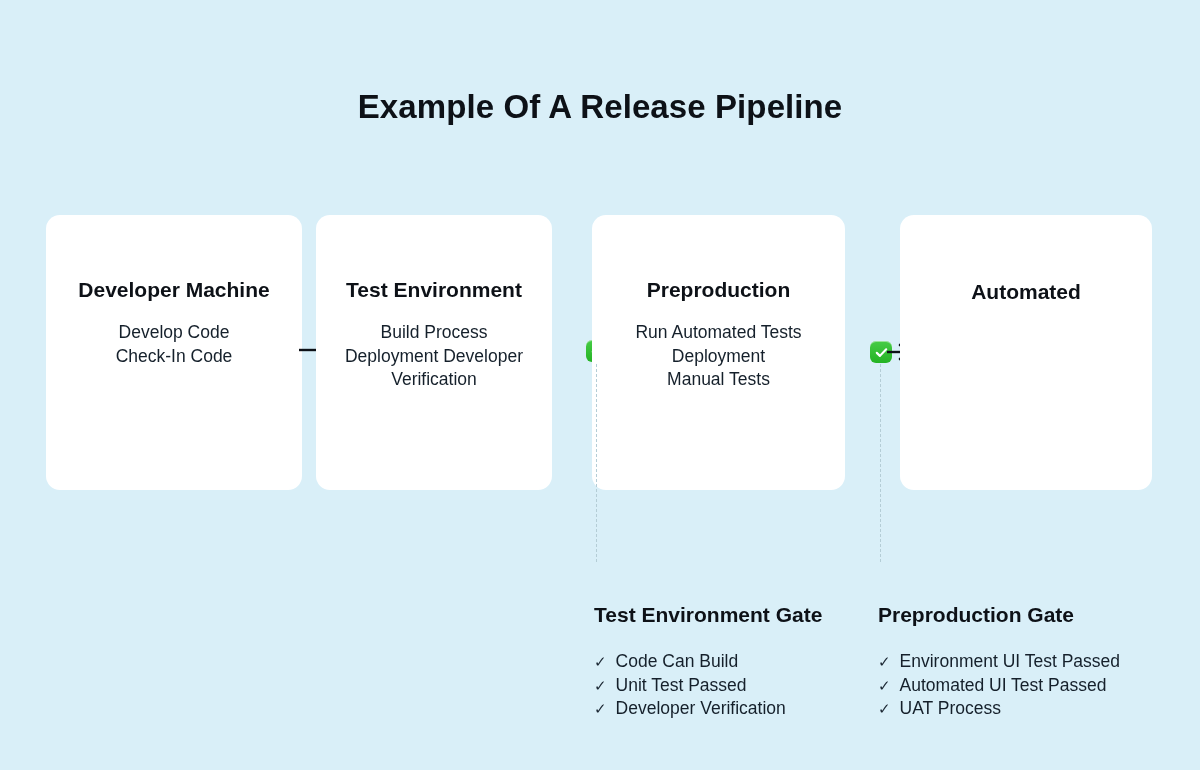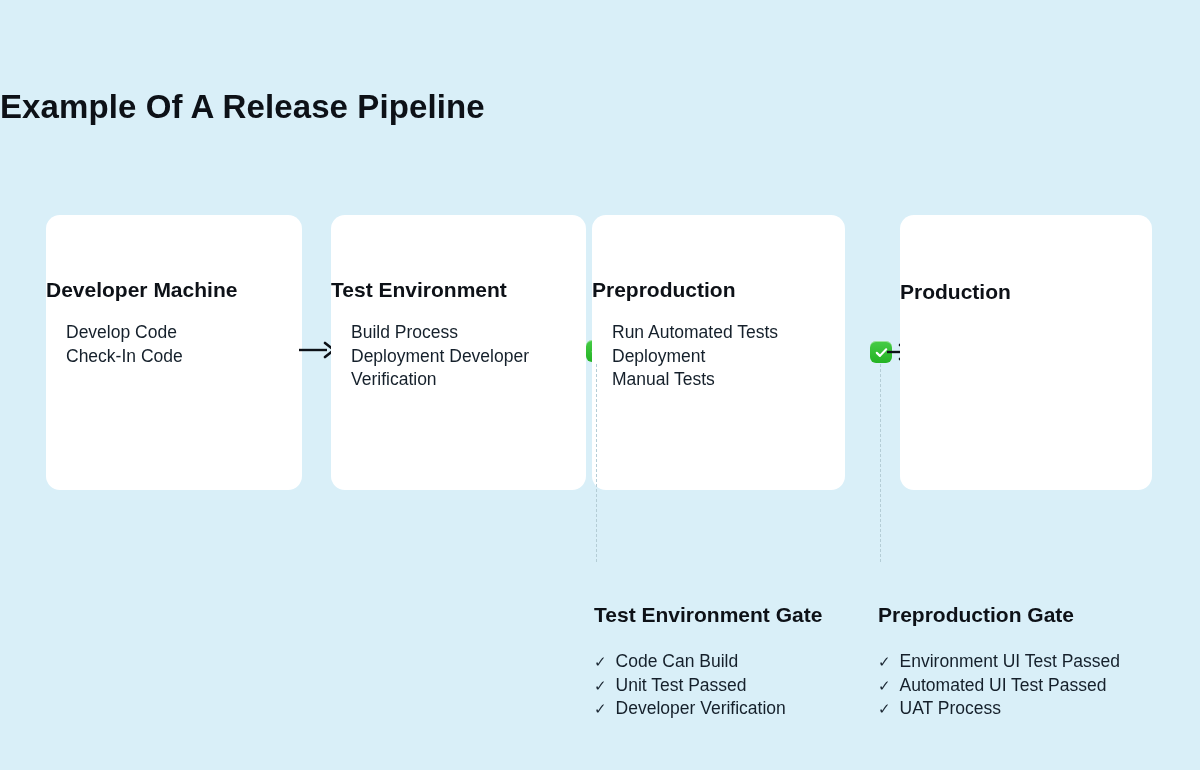--- a/index.html
+++ b/index.html
@@ -21,39 +21,40 @@
     width: 1200px;
     height: 770px;
   }
 
   
   .title {
     position: absolute;
     left: 0;
     top: 88px;
     width: 1200px;
-    text-align: left;
+    text-align: center;
     font-size: 33px;
     font-weight: bold;
     color: #0d1117;
     letter-spacing: 0.1px;
   }
 
   
   .card {
     position: absolute;
     background: #ffffff;
     border-radius: 14px;
     top: 215px;
     height: 275px;
     box-sizing: border-box;
     padding-top: 62px;
+    text-align: center;
   }
   .card-1 { left: 46px;  width: 256px; }
-  .card-2 { left: 331px; width: 255px; }
+  .card-2 { left: 316px; width: 236px; }
   .card-3 { left: 592px; width: 253px; }
   .card-4 { left: 900px; width: 252px; padding-top: 64px; }
 
   .card-title {
     font-size: 21px;
     font-weight: bold;
     color: #0d1117;
     line-height: 26px;
     margin: 0 0 18px 0;
   }
@@ -194,21 +195,21 @@
     <svg width="15" height="15" viewBox="0 0 16 16">
       <path d="M3 8.4 L6.3 11.6 L13 4.6" fill="none" stroke="#ffffff" stroke-width="2.3" stroke-linecap="round" stroke-linejoin="round"></path>
     </svg>
   </div>
   <svg class="arrow arrow-3" viewBox="0 0 24 24">
     <line x1="0" y1="12" x2="15" y2="12" stroke="#0d1117" stroke-width="2.4"></line>
     <path d="M13 5 L22 12 L13 19" fill="none" stroke="#0d1117" stroke-width="2.6" stroke-linecap="round" stroke-linejoin="round"></path>
   </svg>
 
   <div class="card card-4">
-    <div class="card-title">Production</div>
+    <div class="card-title">Automated</div>
   </div>
 
   <div class="dashed-line dash-1"></div>
   <div class="dashed-line dash-2"></div>
 
   <div class="gate-block gate-1">
     <div class="gate-title">Test Environment Gate</div>
     <ul class="gate-list">
       <li class="gate-item">
         <span class="check-glyph">✓</span>

